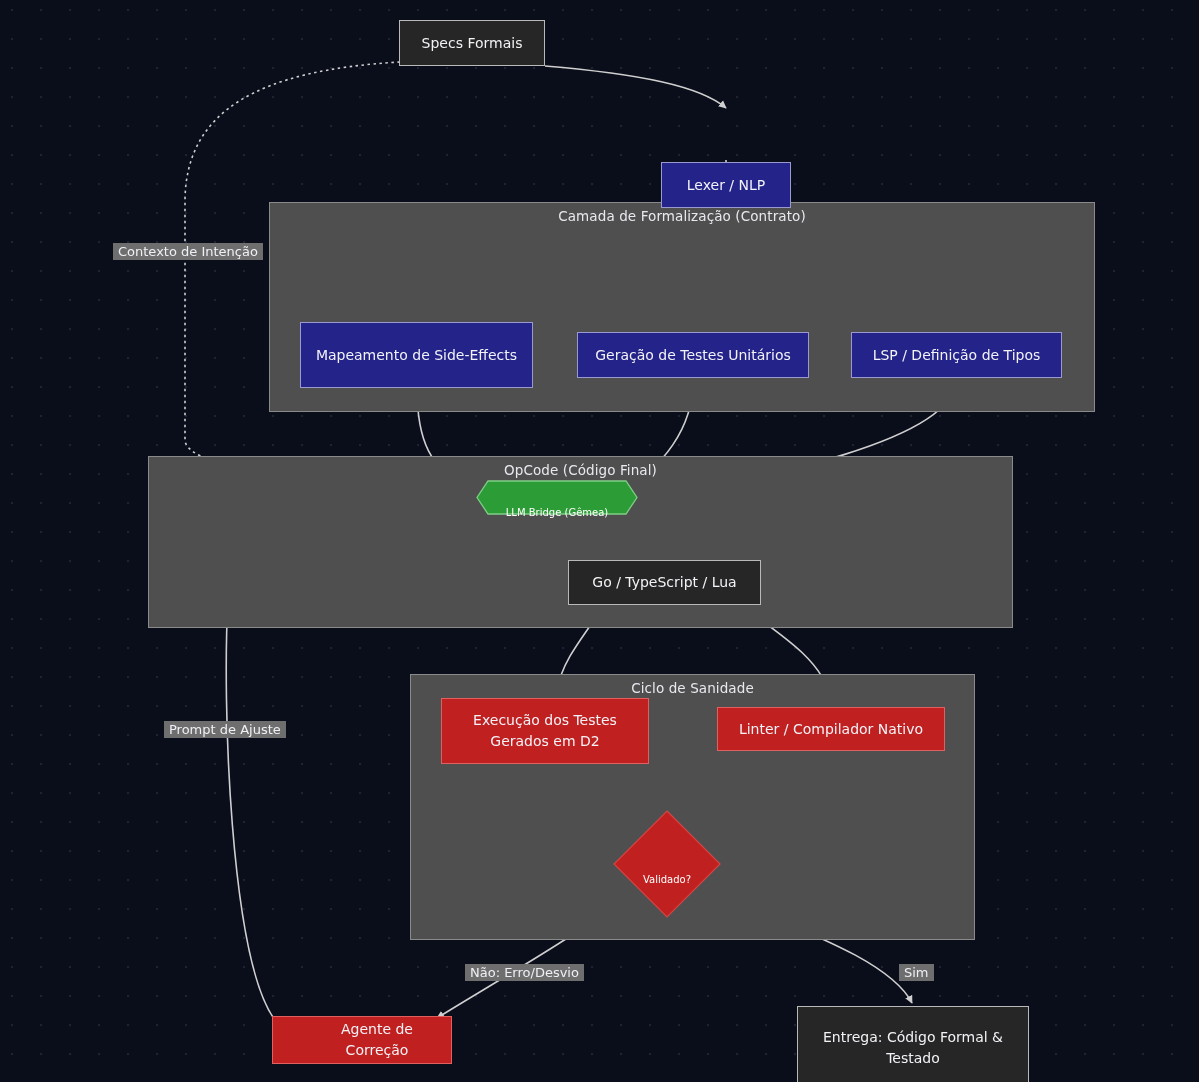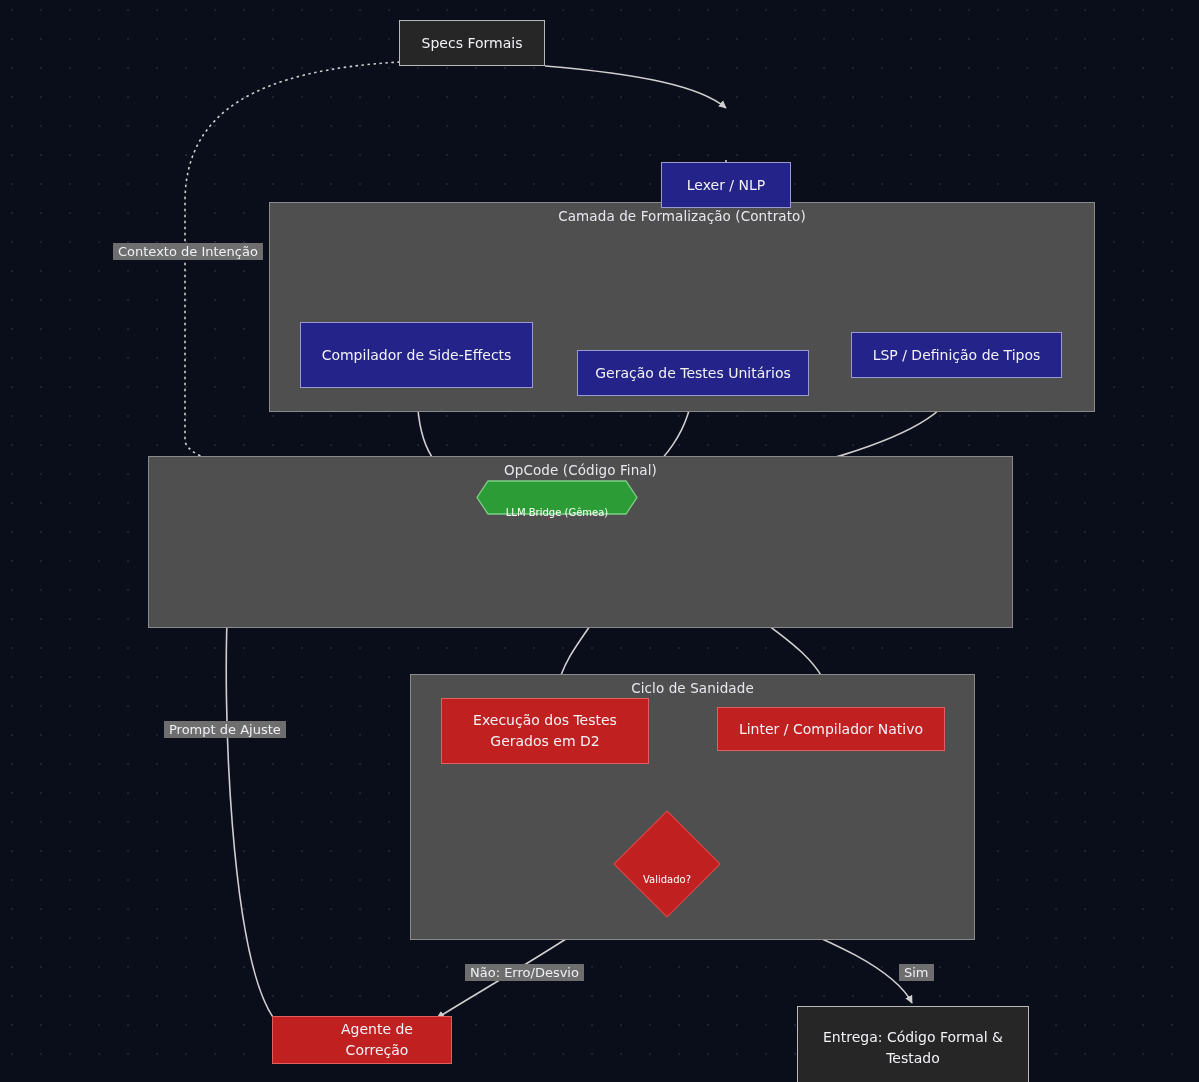--- a/index.html
+++ b/index.html
@@ -101,33 +101,34 @@
 
   <div class="container" style="left:410px;top:674px;width:565px;height:266px;">
     <div class="container-label">Ciclo de Sanidade</div>
   </div>
 
   <div class="node dark" style="left:399px;top:20px;width:146px;height:46px;">Specs Formais</div>
 
   <div class="node blue" style="left:661px;top:114px;width:130px;height:46px;margin-top:48px;">Lexer / NLP</div>
 
 
-  <div class="node blue" style="left:300px;top:322px;width:233px;height:66px;">Compilador de Side-Effects</div>
+  <div class="node blue" style="left:300px;top:322px;width:233px;height:66px;">Mapeamento de Side-Effects</div>
 
-  <div class="node blue" style="left:577px;top:332px;width:232px;height:46px;margin-top:18px;">Geração de Testes Unitários</div>
+  <div class="node blue" style="left:577px;top:332px;width:232px;height:46px;">Geração de Testes Unitários</div>
 
   <div class="node blue" style="left:851px;top:332px;width:211px;height:46px;">LSP / Definição de Tipos</div>
 
   <div class="hexwrap" style="left:476px;top:480px;width:162px;height:35px;">
     <svg width="162" height="35" viewBox="0 0 162 35" xmlns="http://www.w3.org/2000/svg">
       <polygon points="12,1 150,1 161,17.5 150,34 12,34 1,17.5" fill="#2c9c36" stroke="#7fce86" stroke-width="1.3"></polygon>
     </svg>
     <div class="hexlabel">LLM Bridge (Gêmea)</div>
   </div>
 
+  <div class="node dark" style="left:568px;top:560px;width:193px;height:45px;">Go / TypeScript / Lua</div>
 
   <div class="node red" style="left:441px;top:698px;width:208px;height:66px;">Execução dos Testes Gerados em D2</div>
 
   <div class="node red" style="left:717px;top:707px;width:228px;height:44px;">Linter / Compilador Nativo</div>
 
   <div class="hexwrap" style="left:613px;top:810px;width:108px;height:108px;">
     <svg width="108" height="108" viewBox="0 0 108 108" xmlns="http://www.w3.org/2000/svg">
       <polygon points="54,1 107,54 54,107 1,54" fill="#c02020" stroke="#d44545" stroke-width="1.2"></polygon>
     </svg>
     <div class="hexlabel">Validado?</div>

